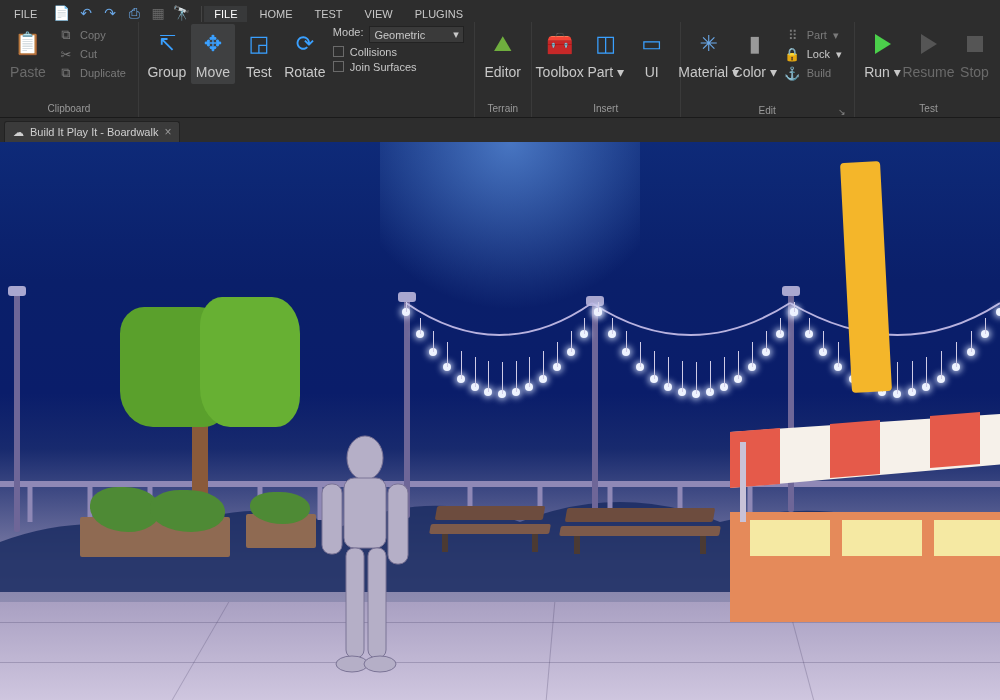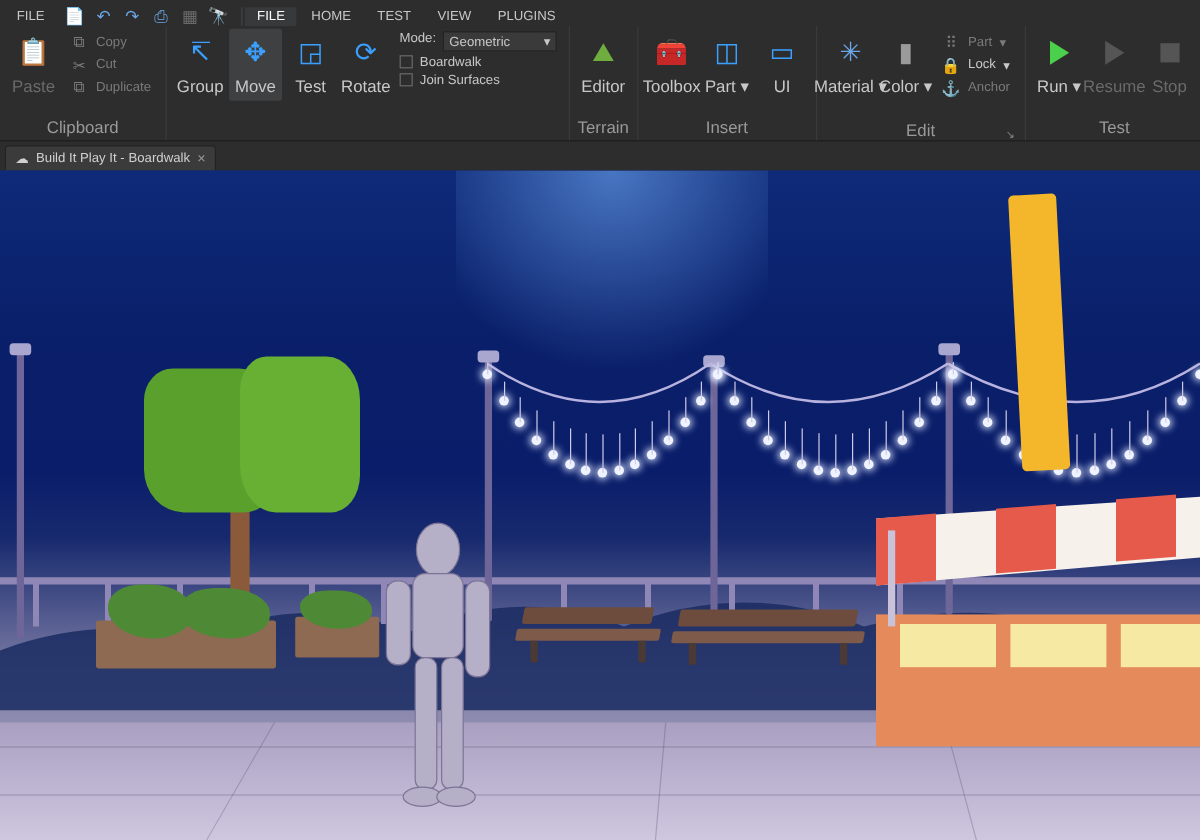--- a/index.html
+++ b/index.html
@@ -11,21 +11,21 @@
 .menu-item{padding:2px 10px;font-size:11px;color:#c8c8c8;cursor:pointer}
 .menu-item.active{background:#38393a;color:#fff}
 .qat{display:flex;align-items:center;gap:6px;margin-left:4px;margin-right:8px}
 .qat-sep{width:1px;height:16px;background:#444}
 .qat-btn{width:18px;height:18px;display:flex;align-items:center;justify-content:center;cursor:pointer;font-size:14px}
 
 
 .ribbon{height:96px;background:#2d2d2d;border-bottom:1px solid #1a1a1a;display:flex}
 .ribbon-group{border-right:1px solid #3a3a3a;display:flex;flex-direction:column;padding:2px 6px 0 6px}
 .ribbon-group-body{flex:1;display:flex;align-items:flex-start;gap:2px}
-.ribbon-group-label{font-size:14px;color:#9a9a9a;text-align:center;padding:1px 0 3px 0}
+.ribbon-group-label{font-size:10px;color:#9a9a9a;text-align:center;padding:1px 0 3px 0}
 .small-col{display:flex;flex-direction:column;gap:1px;padding-top:2px}
 .small-btn{display:flex;align-items:center;gap:6px;padding:1px 6px;font-size:11px;color:#7a7a7a;cursor:pointer}
 .small-btn.enabled{color:#c8c8c8}
 .small-ico{width:16px;height:16px;display:flex;align-items:center;justify-content:center;font-size:13px}
 .big-btn{display:flex;flex-direction:column;align-items:center;justify-content:flex-start;width:44px;padding:4px 2px;gap:4px;cursor:pointer;border-radius:2px}
 .big-btn.selected{background:#3f4041}
 .big-ico{width:32px;height:32px;display:flex;align-items:center;justify-content:center;font-size:22px}
 .big-lbl{font-size:14px;color:#c8c8c8;white-space:nowrap}
 .big-btn.disabled .big-lbl{color:#6a6a6a}
 .opts-col{display:flex;flex-direction:column;gap:3px;padding:2px 4px;font-size:11px}
@@ -136,21 +136,21 @@
         <div class="opts-col">
           <div class="opt-row">
             <span>Mode:</span>
             <div class="mode-select">
               <span>Geometric</span>
               <span>▾</span>
             </div>
           </div>
           <div class="opt-row">
               <span class="chk"></span>
-              <span>Boardwalk</span>
+              <span>Collisions</span>
             </div>
           <div class="opt-row">
               <span class="chk"></span>
               <span>Join Surfaces</span>
             </div>
         </div>
       </div>
     </div>
 
     <div class="ribbon-group">
@@ -197,21 +197,21 @@
               <span>Part</span> 
               <span>▾</span>
             </div>
           <div class="small-btn enabled">
               <span class="small-ico">🔒</span>
               <span>Lock</span> 
               <span>▾</span>
             </div>
           <div class="small-btn">
               <span class="small-ico">⚓</span>
-              <span>Anchor</span>
+              <span>Build</span>
             </div>
         </div>
       </div>
       <div class="ribbon-group-label">Edit</div>
       <div class="group-launcher">↘</div>
     </div>
 
     <div class="ribbon-group" style="border-right:none">
       <div class="ribbon-group-body">
         <div class="big-btn">

